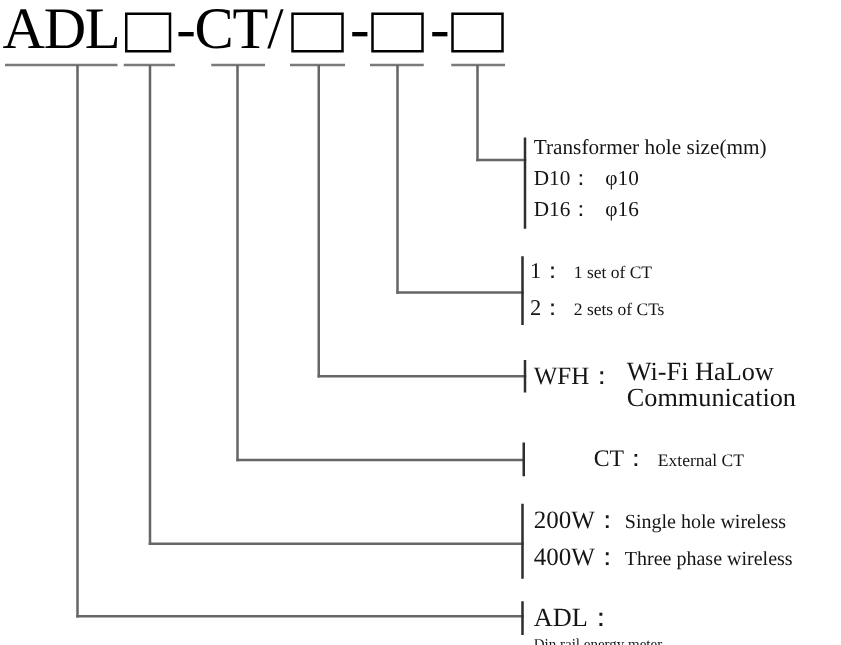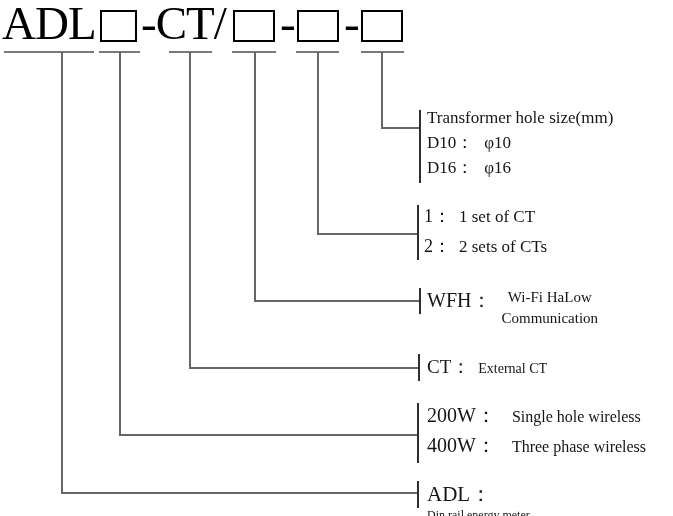--- a/index.html
+++ b/index.html
@@ -35,27 +35,27 @@
   .vl   { position: absolute; width: 2px; background: #666666; }
   .hl   { position: absolute; height: 2px; background: #666666; }
   .tick { position: absolute; width: 2px; background: #2e2e2e; }
   
   .lbl { position: absolute; white-space: nowrap; }
   .row { display: flex; align-items: baseline; }
   .b1 .t    { font-size: 17px; line-height: 24px; }
   .b1 .row  { font-size: 17px; line-height: 25px; column-gap: 11px; }
   .b2 .row  { height: 30px; column-gap: 8px; }
   .b2 .key  { font-size: 18px; }
-  .b2 .val  { font-size: 17px; }
+  .b2 .val  { font-size: 14px; }
   .b3 .key  { font-size: 20px; margin-right: 10px; }
-  .b3 .desc { font-size: 15px; line-height: 21px; display: inline-block; vertical-align: top; text-align: center; }
+  .b3 .desc { font-size: 21px; line-height: 21px; display: inline-block; vertical-align: top; }
   .b4 .key  { font-size: 19px; }
   .b4 .val  { font-size: 14px; }
-  .b4.row   { column-gap: 8px; }
-  .b5 .row  { height: 30px; column-gap: 16px; }
+  .b4.row   { column-gap: 8px; margin-left: 48px; }
+  .b5 .row  { height: 30px; column-gap: 4px; }
   .b5 .key  { font-size: 20px; }
   .b5 .val  { font-size: 16px; }
   .b6 .key  { font-size: 21px; }
   .b6 .val  { font-size: 12px; }
   .b6.row   { column-gap: 8px; flex-direction: column; }
 </style>
 </head>
 <body>
 
 <div class="canvas">

